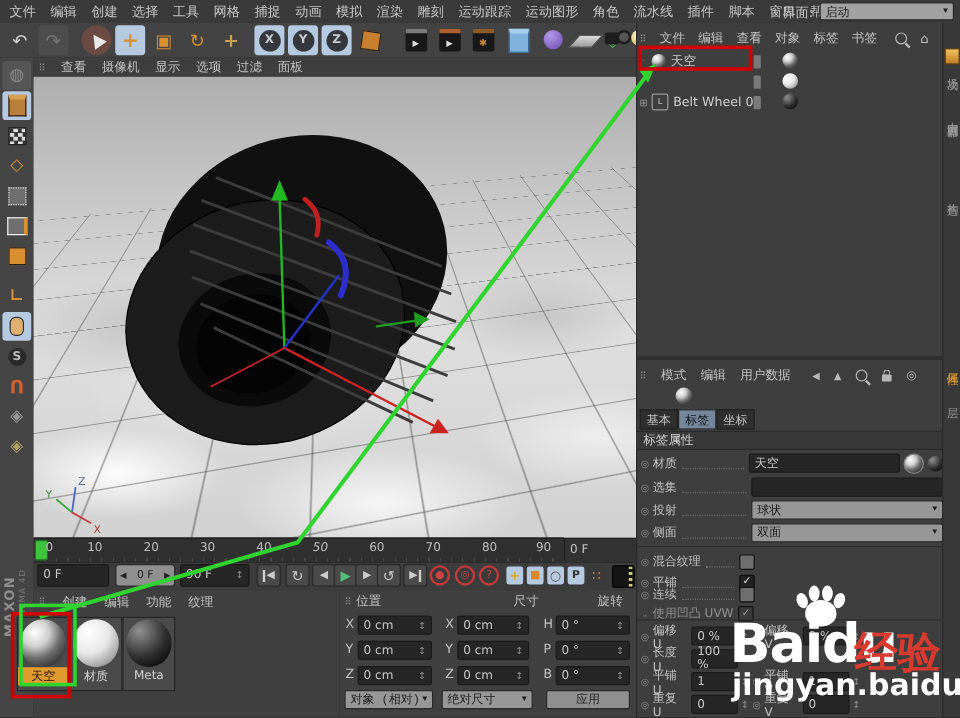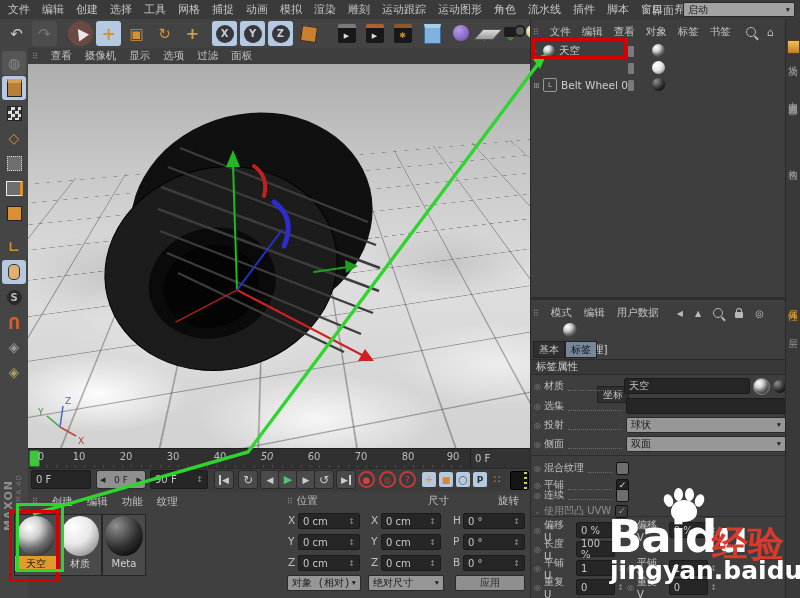--- a/index.html
+++ b/index.html
@@ -468,21 +468,21 @@
     <span class="lock"></span>
     <span style="color:#bbb;font-size:10px;">◎</span>
   </div>
   <div class="abs flexr" style="left:533px;top:323px;gap:6px;flex-direction:column;">
     <span class="sph sky-sph" style="width:14px;height:14px;"></span>
     <span style="color:#d8d8d8;font-size:10.5px;">纹理标签 [纹理]</span>
   </div>
 
   <div class="abs" style="left:533px;top:341px;width:30px;height:15px;background:#2f2f2f;color:#c2c2c2;font-size:10px;display:flex;align-items:center;justify-content:center;border:1px solid #222;">基本</div>
   <div class="abs" style="left:565px;top:341px;width:30px;height:15px;background:#76879c;color:#101418;font-size:10px;display:flex;align-items:center;justify-content:center;border:1px solid #222;">标签</div>
-  <div class="abs" style="left:597px;top:341px;width:30px;height:15px;background:#2f2f2f;color:#c2c2c2;font-size:10px;display:flex;align-items:center;justify-content:center;border:1px solid #222;margin-top:45px;">坐标</div>
+  <div class="abs" style="left:597px;top:341px;width:30px;height:15px;background:#2f2f2f;color:#c2c2c2;font-size:10px;display:flex;align-items:center;justify-content:center;border:1px solid #222;">坐标</div>
   <div class="abs" style="left:530px;top:359px;width:255px;height:16px;background:#383838;border-top:1px solid #2a2a2a;border-bottom:1px solid #2a2a2a;
               color:#d0d0d0;font-size:10.5px;display:flex;align-items:center;padding-left:6px;box-sizing:border-box;">标签属性</div>
 
   <div class="arow" style="left:534px;top:378px;width:252px;">
     <span class="dotpre">◎</span>
     <span>材质</span>
     <span class="leader"></span>
     <div class="f" style="width:126px;">
         <span>天空</span>
       </div>

